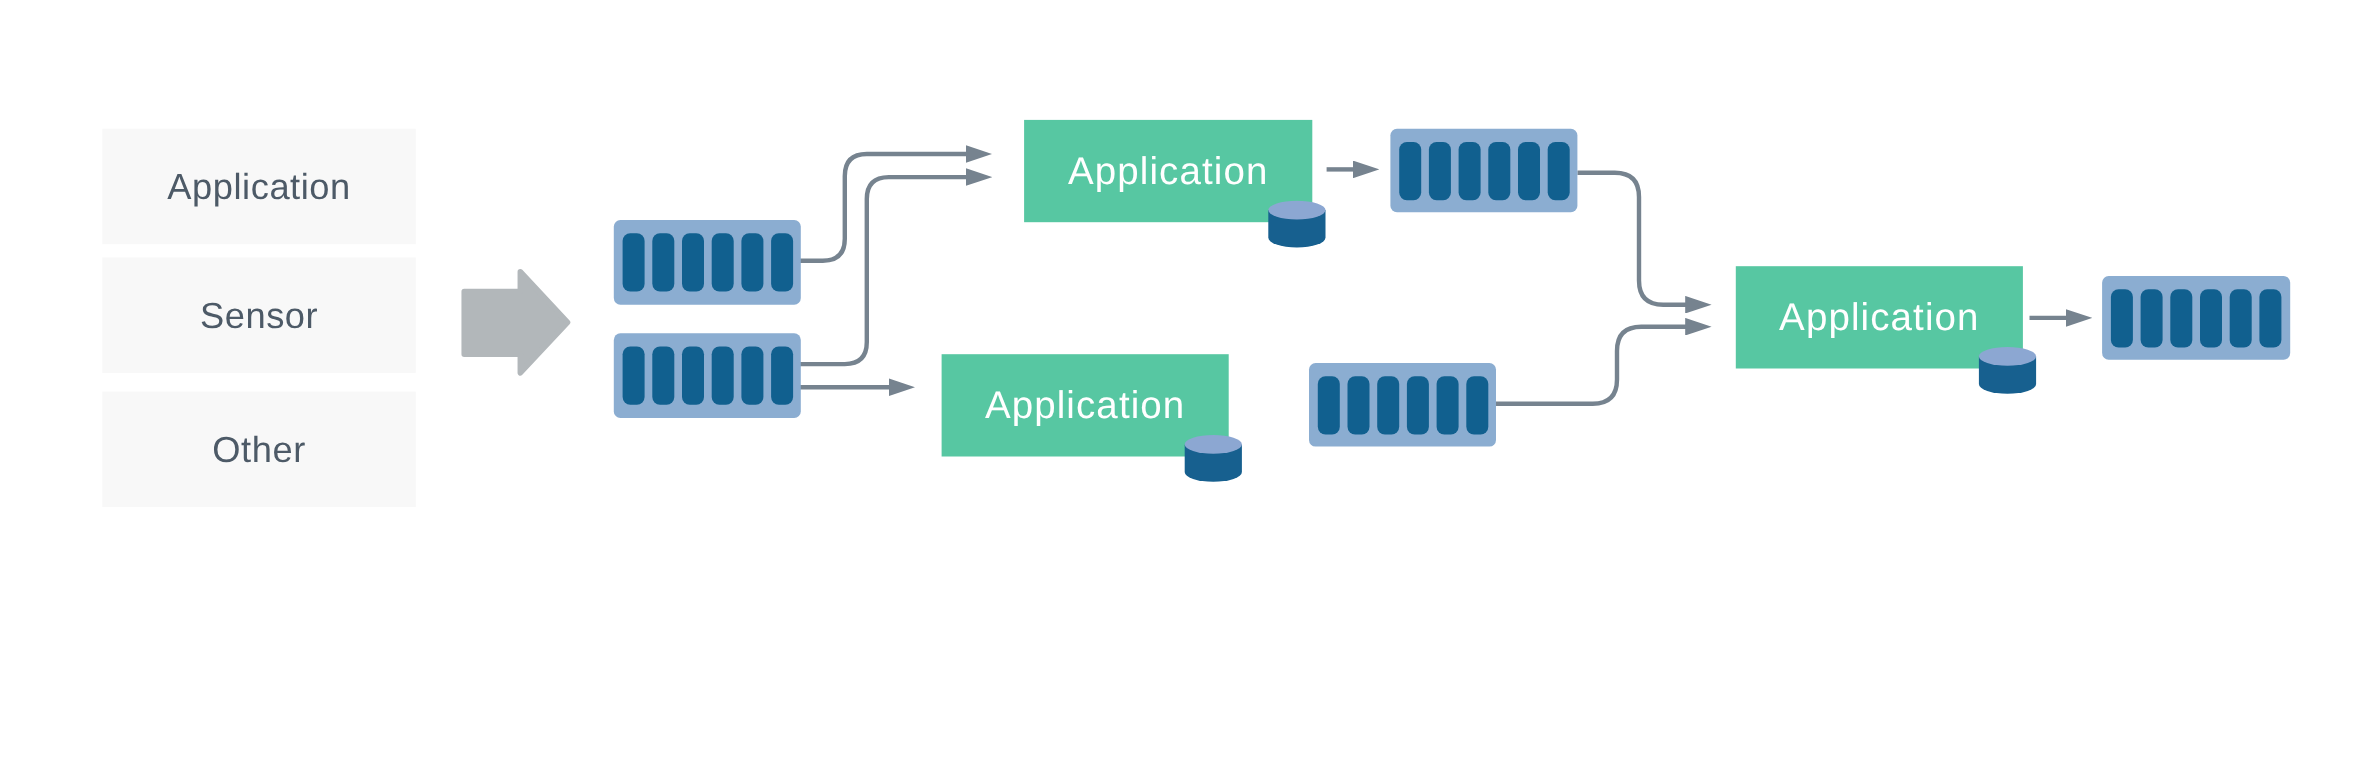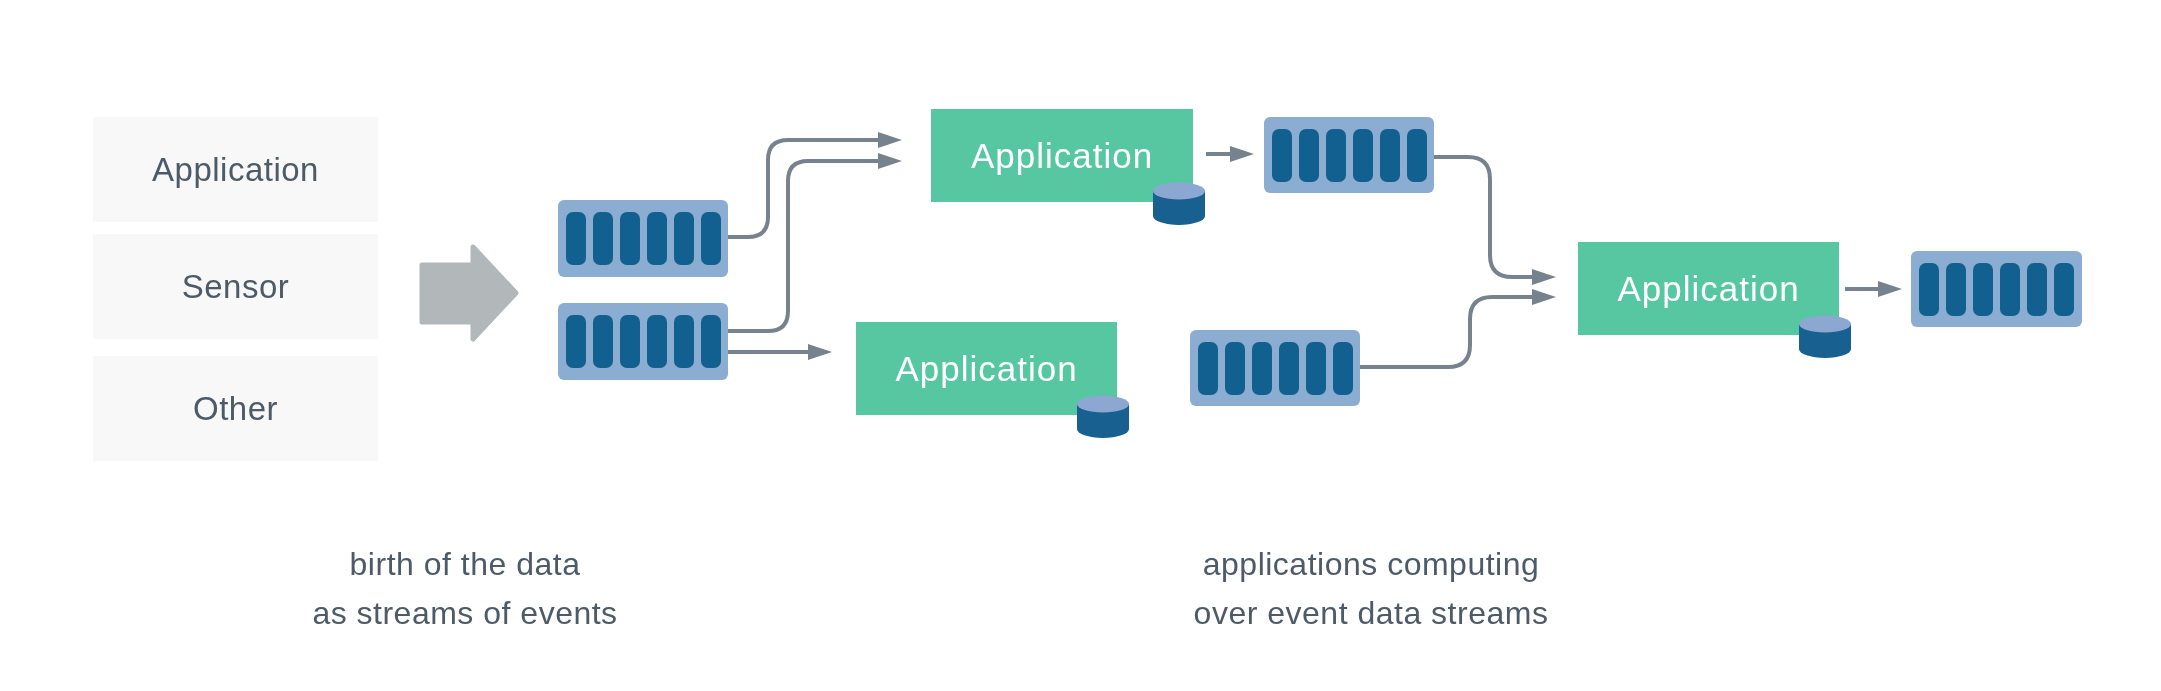--- a/index.html
+++ b/index.html
@@ -198,22 +198,14 @@
     </svg>
   </div>
   <div class="app-node a3">
     <span>Application</span>
     <svg class="cylinder" viewBox="0 0 54 44">
       <path d="M1 9 L1 34 A26 9 0 0 0 53 34 L53 9 Z" fill="#17608f"></path>
       <ellipse cx="27" cy="9" rx="26" ry="8.5" fill="#8ca7d2"></ellipse>
     </svg>
   </div>
 
-  <div class="caption left">
-    <div>birth of the data</div>
-    <div>as streams of events</div>
-  </div>
-  <div class="caption right">
-    <div>applications computing</div>
-    <div>over event data streams</div>
-  </div>
 
 </div>
 
 </body></html>

